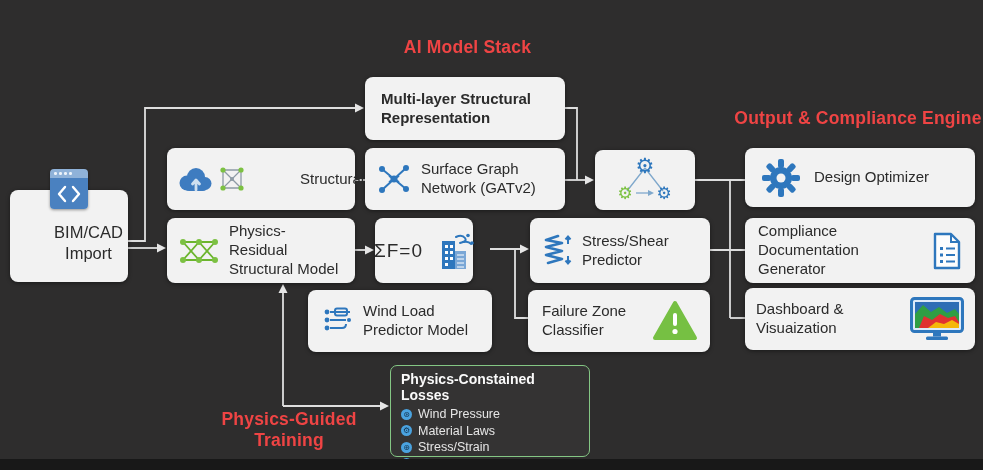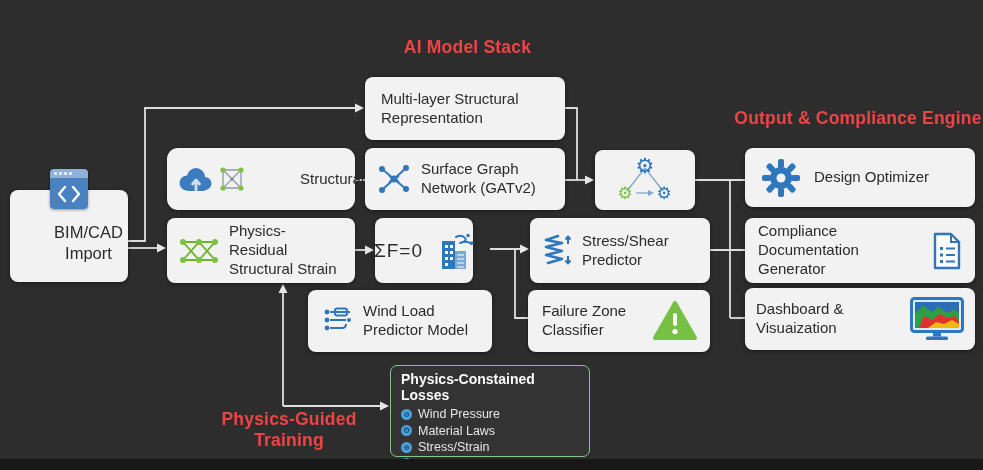--- a/index.html
+++ b/index.html
@@ -5,23 +5,23 @@
   html,body{margin:0;padding:0;background:#2e2d2d;}
   .canvas{position:relative;width:983px;height:470px;background:#2e2d2d;overflow:hidden;
           font-family:"Liberation Sans",sans-serif;}
   .title{position:absolute;font-weight:700;font-size:17.5px;color:#ef4444;text-align:center;letter-spacing:.2px;}
   .title-ai{left:330px;top:37px;width:275px;}
   .title-out{left:733px;top:108px;width:250px;}
   .title-pgt{left:193px;top:409px;width:192px;}
   .node{position:absolute;background:#f2f2f2;border-radius:8px;display:flex;align-items:center;
         color:#2b2b2b;font-size:15px;line-height:1.25;box-shadow:0 1px 4px rgba(0,0,0,.45);z-index:2;box-sizing:border-box;}
   .n-bim{left:10px;top:190px;width:118px;height:92px;justify-content:center;text-align:center;font-size:16.5px;padding-top:14px;padding-left:39px;}
-  .n-structural{left:167px;top:148px;width:188px;height:62px;padding:0 10px;gap:5px;border-radius:11px;}
+  .n-structural{left:167px;top:148px;width:188px;height:62px;padding:0 10px;gap:5px;}
   .n-physres{left:167px;top:218px;width:188px;height:65px;padding:0 11px;gap:9px;}
-  .n-multilayer{left:365px;top:77px;width:200px;height:63px;padding:0 16px;}
+  .n-multilayer{left:365px;top:77px;width:200px;height:63px;padding:0 16px;font-weight:bold;}
   .n-surface{left:365px;top:148px;width:200px;height:62px;padding:0 11px;gap:9px;}
   .n-gears{left:595px;top:150px;width:100px;height:60px;justify-content:center;}
   .n-sigma{left:375px;top:218px;width:98px;height:65px;padding:0 9px;gap:7px;justify-content:center;font-size:19px;letter-spacing:1px;}
   .n-stress{left:530px;top:218px;width:180px;height:65px;padding:0 12px;gap:10px;}
   .n-windload{left:308px;top:290px;width:184px;height:62px;padding:0 14px;gap:11px;}
   .n-failure{left:528px;top:290px;width:182px;height:62px;padding:0 14px;justify-content:space-between;}
   .n-design{left:745px;top:148px;width:230px;height:59px;padding:0 16px;gap:13px;}
   .n-compliance{left:745px;top:218px;width:230px;height:65px;padding:0 13px;justify-content:space-between;gap:6px;}
   .n-dashboard{left:745px;top:288px;width:230px;height:62px;padding:0 11px;justify-content:space-between;}
   .wires{position:absolute;left:0;top:0;z-index:1;}
@@ -147,21 +147,21 @@
         <g fill="#7cc142">
             <circle cx="5" cy="6" r="3"></circle>
             <circle cx="21" cy="6" r="3"></circle>
             <circle cx="37" cy="6" r="3"></circle>
             <circle cx="5" cy="24" r="3"></circle>
             <circle cx="21" cy="24" r="3"></circle>
             <circle cx="37" cy="24" r="3"></circle>
           </g>
       </svg>
     </span>
-    <span class="lbl">Physics-Residual Structural Strain</span>
+    <span class="lbl">Physics-Residual Structural Model</span>
   </div>
 
   <div class="node n-multilayer">
     <span class="lbl">Multi-layer Structural Representation</span>
   </div>
 
   <div class="node n-surface">
     <span class="ico">
       <svg width="36" height="32" viewBox="0 0 36 32">
         <path d="M18,16 L6,6 M18,16 L30,5 M18,16 L6,27 M18,16 L30,26 M13,13 L23,19 M23,13 L13,19" stroke="#2e77bd" stroke-width="2" fill="none"></path>

